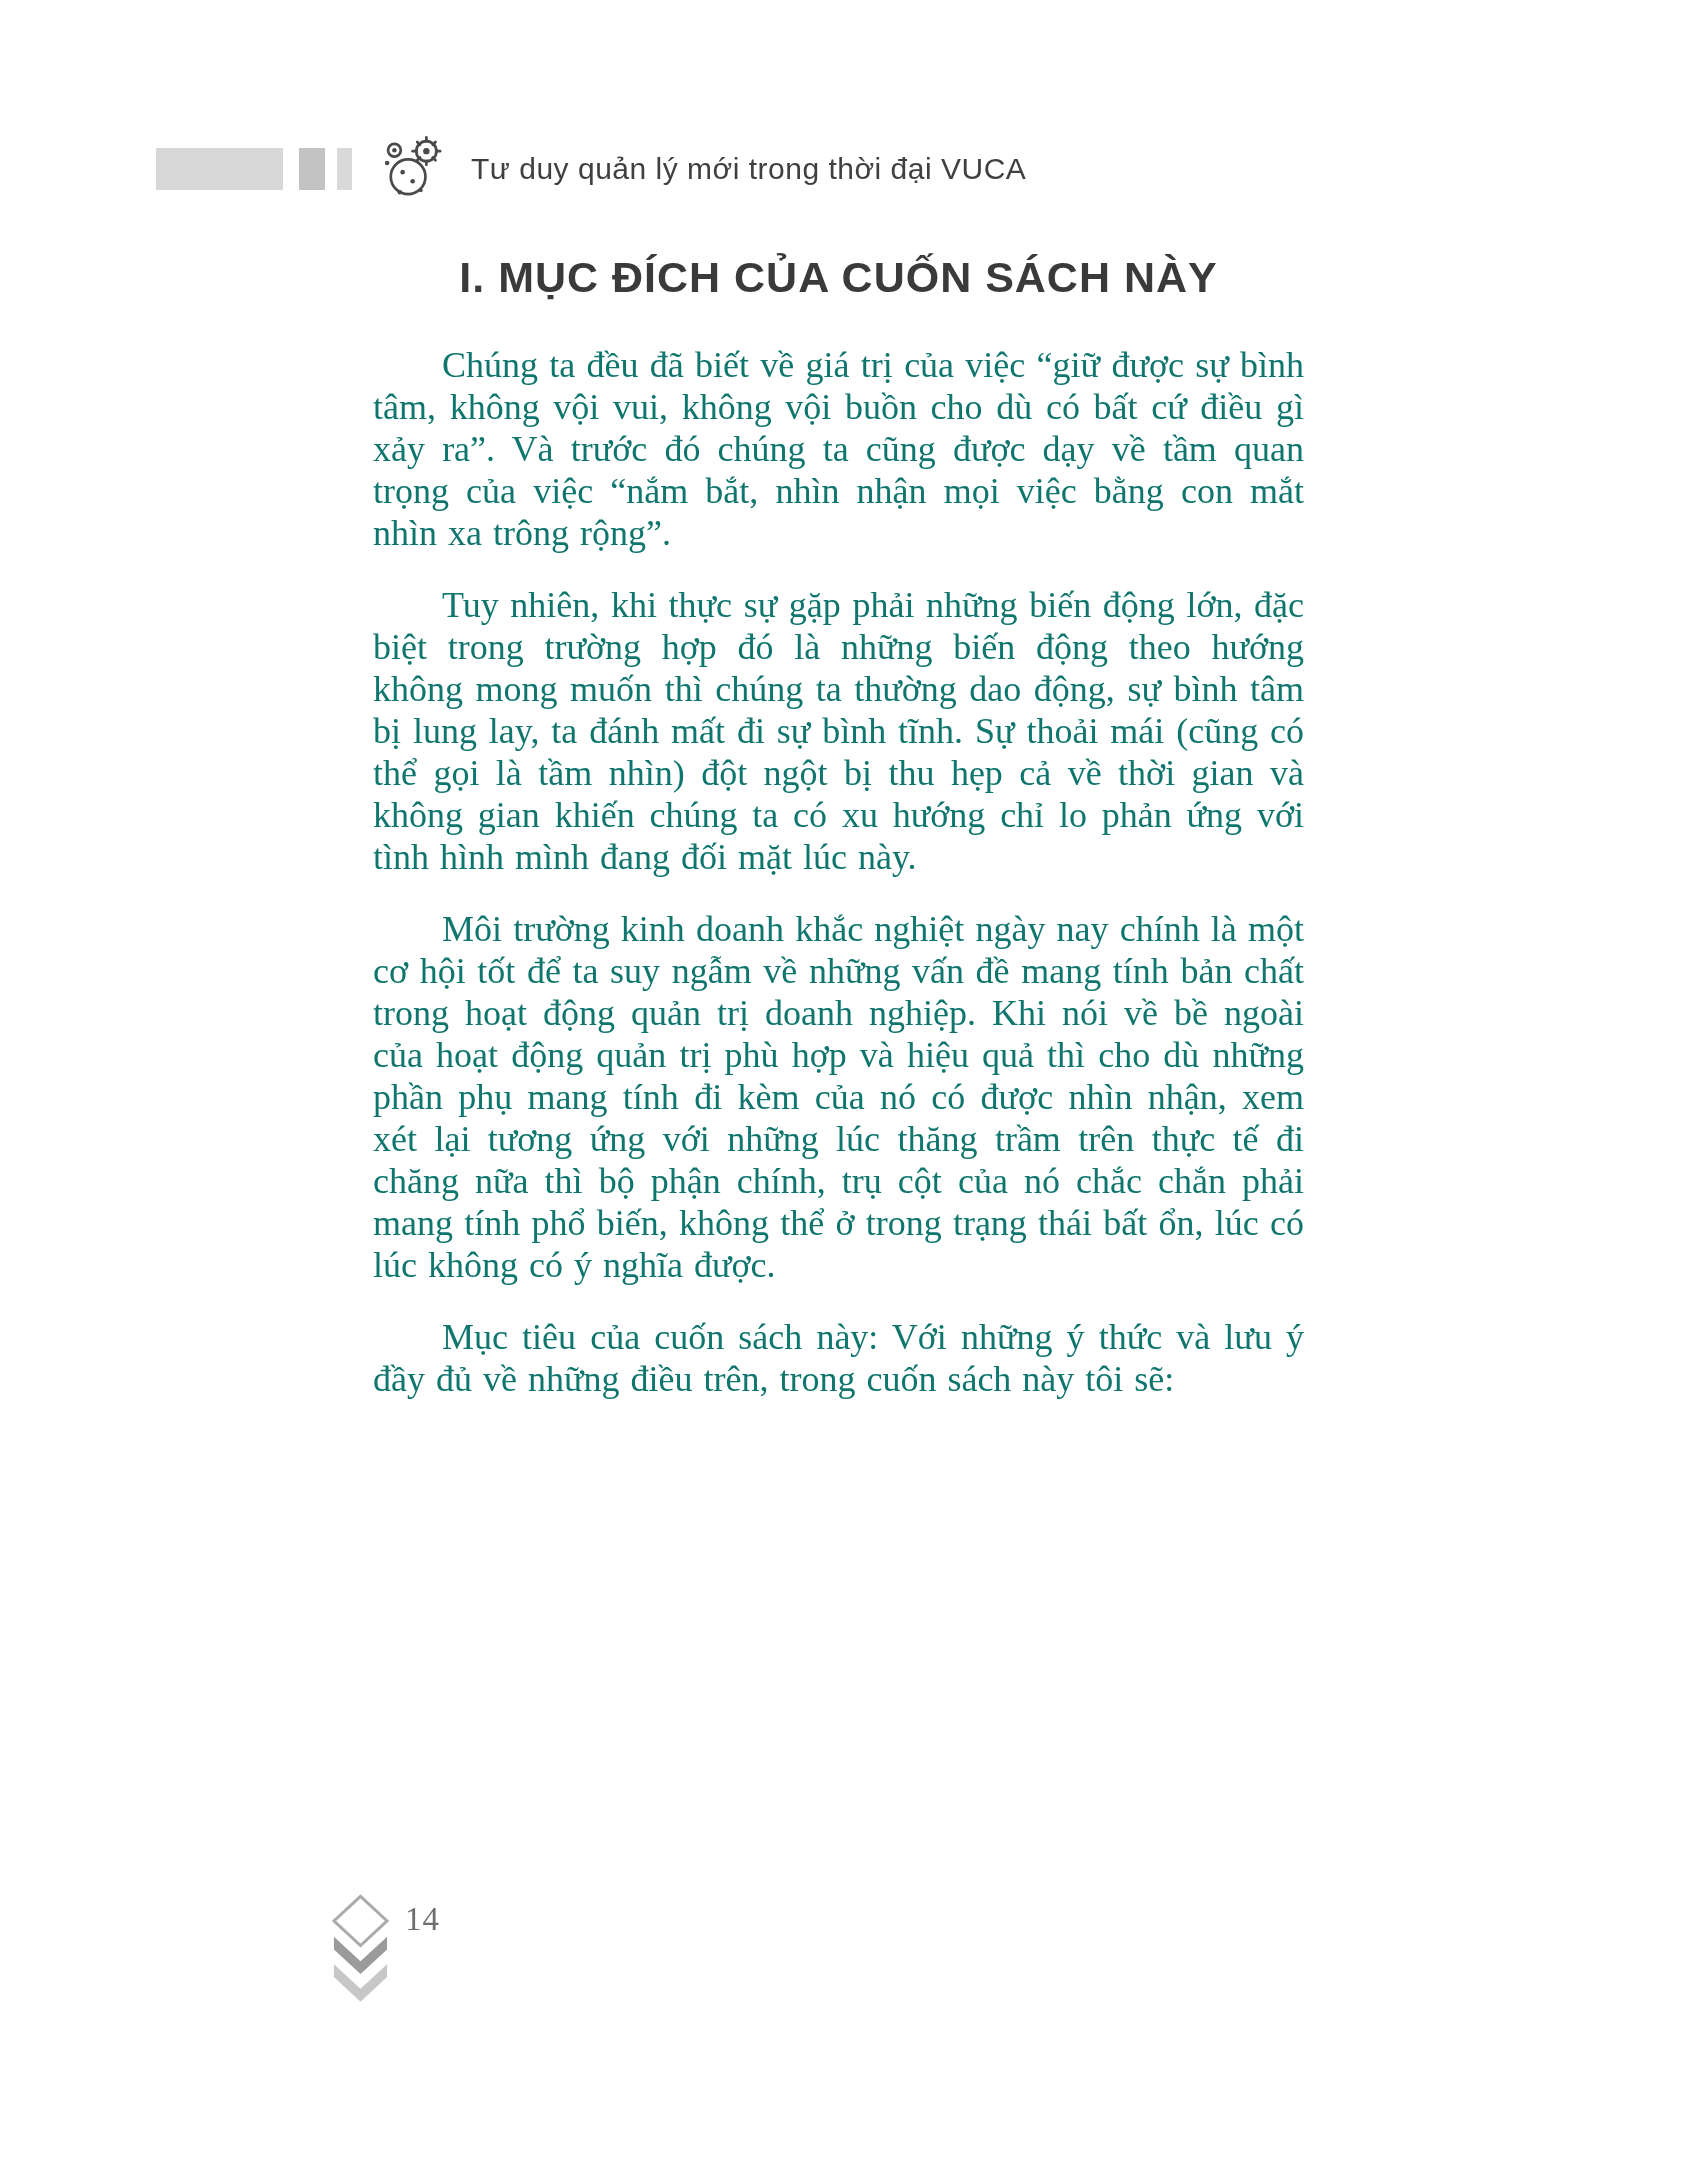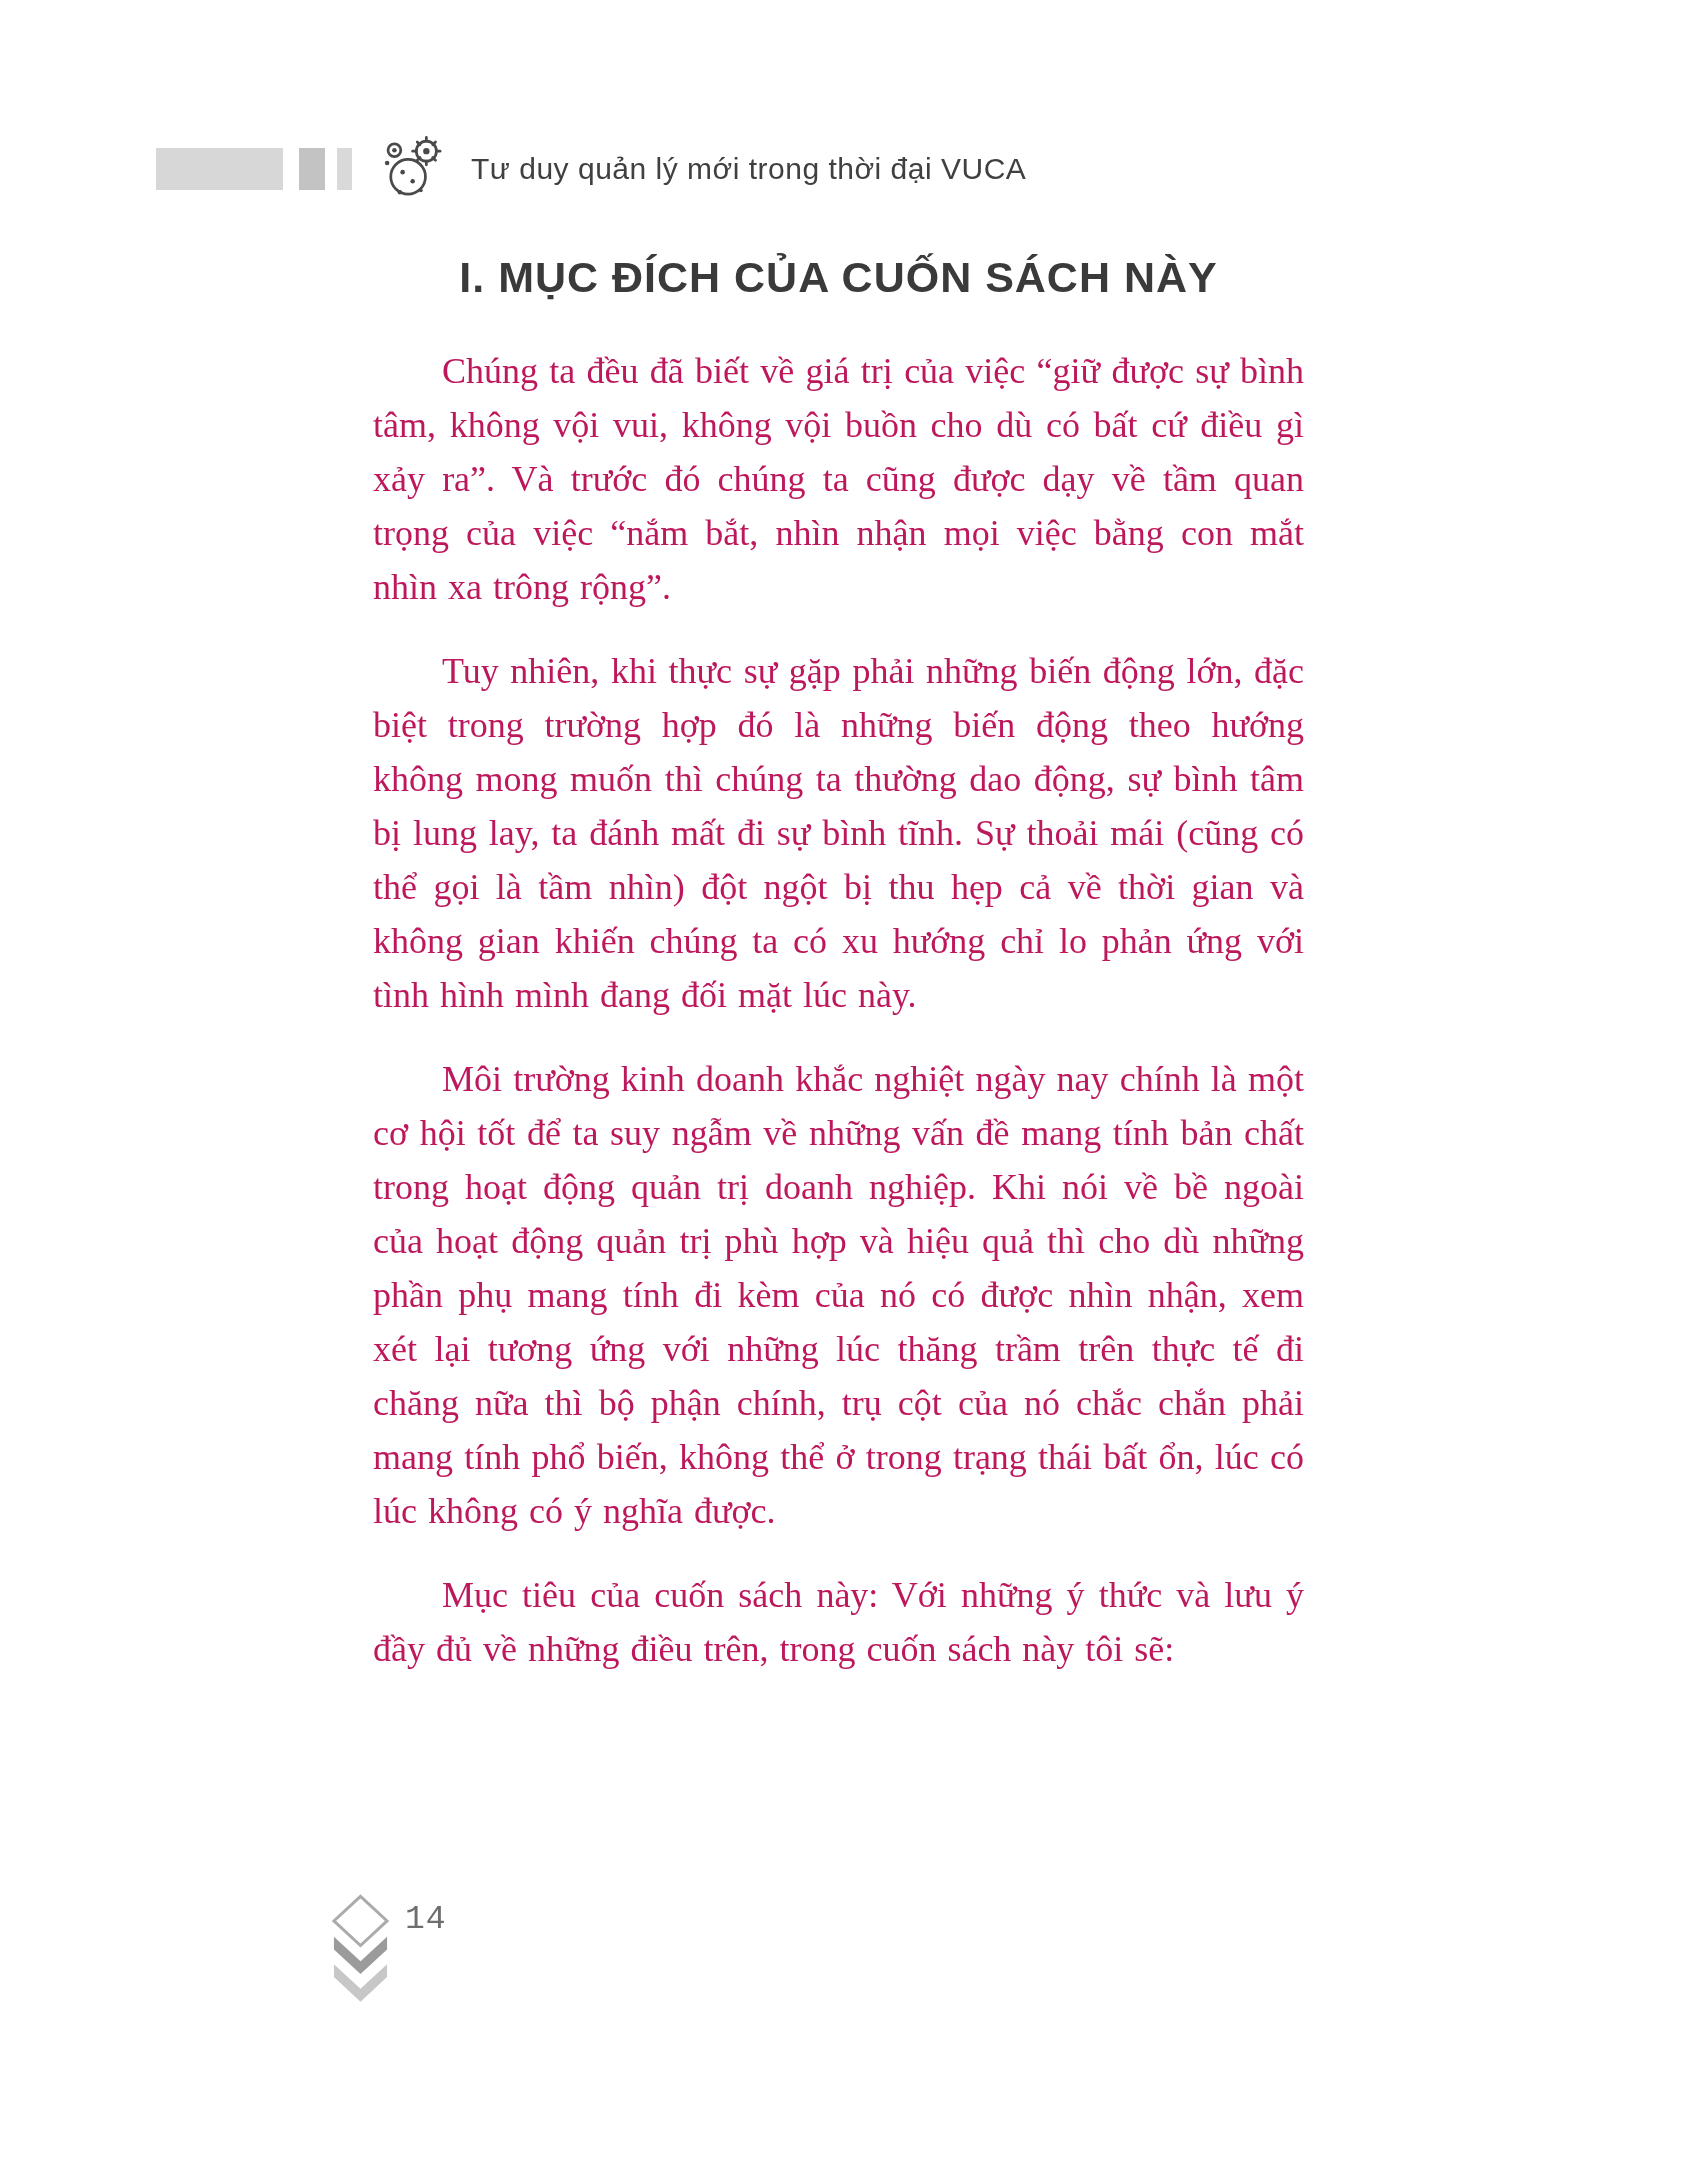--- a/index.html
+++ b/index.html
@@ -48,39 +48,39 @@
     font-size: 43px;
     letter-spacing: 1px;
     color: #3a3a3a;
     text-align: center;
     margin-bottom: 42px;
     white-space: nowrap;
   }
   .body-para {
     font-family: "Liberation Serif", serif;
     font-size: 36px;
-    line-height: 54px;
-    color: #be185d;
+    line-height: 42px;
+    color: #0f766e;
     text-align: justify;
     text-indent: 69px;
     margin-bottom: 30px;
     word-spacing: 2px;
   }
 
   
   .page-footer {
     position: absolute;
     left: 330px;
     top: 1893px;
     display: flex;
     align-items: flex-start;
   }
   .diamond-icon { width: 61px; height: 111px; margin-right: 14px; flex: 0 0 auto; }
   .page-number {
-    font-family: Liberation Mono, monospace;
+    font-family: Liberation Serif, serif;
     font-size: 33px;
     color: #6e6e6e;
     padding-top: 8px;
     letter-spacing: 1px;
   }
 </style>
 </head>
 <body>
 
 <div class="page">

